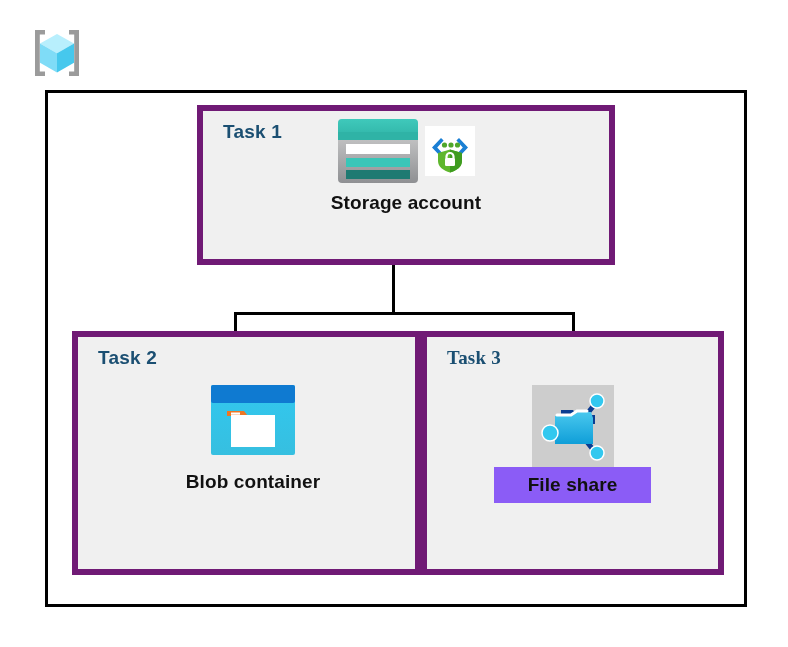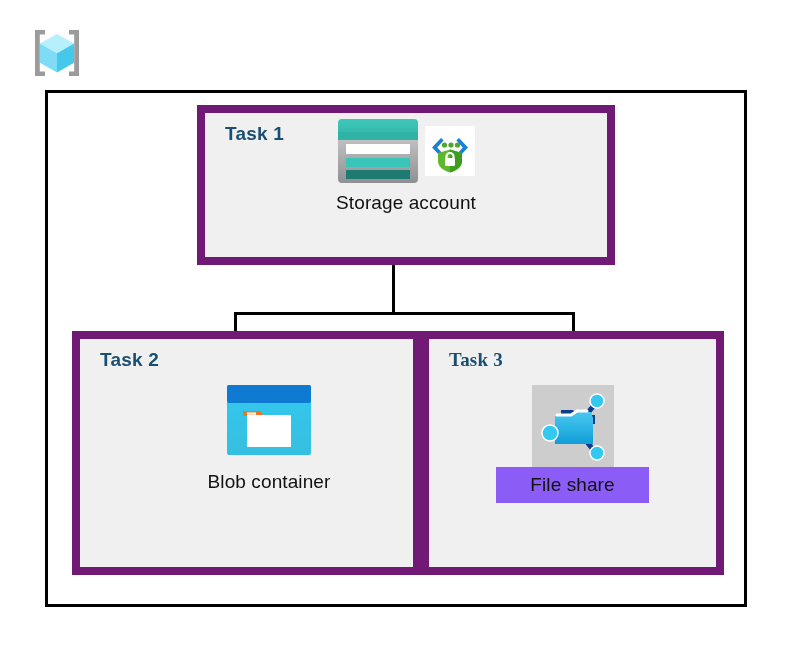--- a/index.html
+++ b/index.html
@@ -51,21 +51,21 @@
     height: 517px;
     border: 3px solid #000000;
     box-sizing: border-box;
     background: transparent;
   }
 
   
   .task-box {
     position: absolute;
     background: #f0f0f0;
-    border: 8px solid #701a75;
+    border: 6px solid #701a75;
     box-sizing: border-box;
   }
   #task1-box { left: 197px; top: 105px;  width: 418px; height: 160px; }
   #task2-box { left: 72px;  top: 331px;  width: 349px; height: 244px; }
   #task3-box { left: 421px; top: 331px;  width: 303px; height: 244px; font-family: Liberation Serif, serif; }
 
   .task-label {
     position: absolute;
     left: 20px;
     top: 10px;
@@ -77,38 +77,38 @@
 
   
   .node {
     position: absolute;
     display: flex;
     flex-direction: column;
     align-items: center;
   }
   .node-caption {
     font-size: 19px;
-    font-weight: normal;
+    font-weight: bold;
     color: #111111;
     white-space: nowrap;
     letter-spacing: 0.1px;
   }
 
   
   #storage-node { left: 197px; top: 118px; width: 418px; }
   #storage-icon-row {
     display: flex;
     align-items: center;
     justify-content: center;
     gap: 6px;
     margin-bottom: 8px;
   }
 
   
-  #blob-node { left: 88px; top: 385px; width: 362px; }
+  #blob-node { left: 72px; top: 385px; width: 362px; }
   #blob-node .node-caption { margin-top: 16px; }
 
   
   #fileshare-node { left: 421px; top: 385px; width: 303px; }
   #fileshare-icon-hl {
     background: #cdcdcd;
     padding: 5px;
     display: flex;
     align-items: center;
     justify-content: center;

